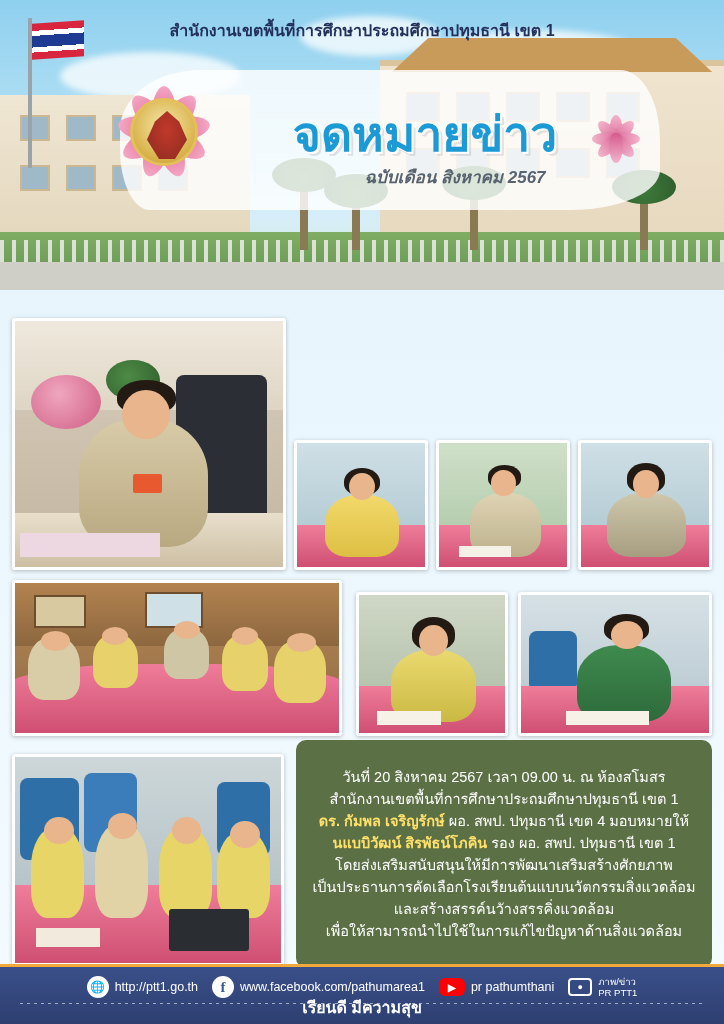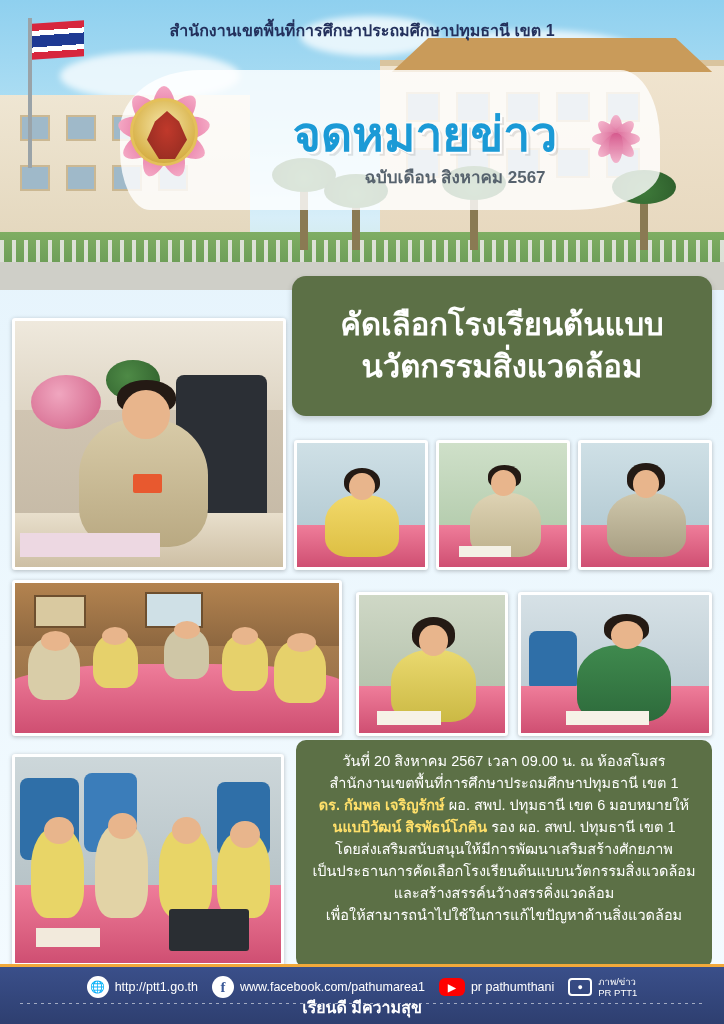--- a/index.html
+++ b/index.html
@@ -136,21 +136,21 @@
     text-shadow: 2px 2px 0 #ffffff, 4px 4px 0 rgba(0,0,0,0.10);
     line-height: 1.0;
   }
   .title-sub {
     font-size: 38px; font-weight: bold; color: #f2a93b;
     text-shadow: 2px 2px 0 #ffffff, 4px 4px 0 rgba(0,0,0,0.10);
     line-height: 1.1; margin-top: 2px; margin-left: 26px;
   }
   .title-issue {
     font-size: 17px; font-weight: bold; color: #57636e;
-    margin-top: 4px; margin-left: 60px;
+    margin-top: 4px; margin-left: 60px; font-style: italic;
   }
   .wat-lotus {
     position: absolute; right: 84px; top: 112px; width: 48px; height: 54px; z-index: 5;
     opacity: .85;
   }
   .wat-lotus .p {
     position: absolute; left: 50%; top: 50%; width: 14px; height: 30px;
     margin-left: -7px; margin-top: -24px;
     background: linear-gradient(#f3aac6, #cf3f7c);
     border-radius: 50% 50% 50% 50% / 60% 60% 40% 40%;
@@ -194,21 +194,21 @@
   .hair { position: absolute; border-radius: 50% 50% 40% 40%; background: #241a14; }
   .chair { position: absolute; background: #3a3f45; border-radius: 8px; }
   .plant { position: absolute; border-radius: 50%; background: radial-gradient(circle at 40% 40%, #4e8a46, #2f5f2c); }
   .flowerpot { position: absolute; border-radius: 50%; background: radial-gradient(circle at 40% 35%, #f0a6bf, #cf5d84); }
 
   
   .caption-panel {
     position: absolute; left: 296px; top: 740px; width: 416px; height: 228px;
     background: #5c7046;
     border-radius: 10px;
-    padding: 10px 12px 8px;
+    padding: 26px 12px 8px;
     z-index: 10;
   }
   .caption-panel p {
     color: #ffffff; font-size: 14.5px; line-height: 1.52; text-align: center;
   }
   .caption-panel b { color: #ffe06a; }
 
   
   .footer {
     position: absolute; left: 0; bottom: 0; width: 724px; height: 60px;
@@ -312,26 +312,20 @@
     </div>
 
     <div class="header-topline">สำนักงานเขตพื้นที่การศึกษาประถมศึกษาปทุมธานี เขต 1</div>
 
     <div class="title-wrap">
       <div class="title-main">จดหมายข่าว</div>
       <div class="title-issue">ฉบับเดือน สิงหาคม 2567</div>
     </div>
   </div>
 
-  <div class="headline-box">
-    <div class="headline-text">
-      <div>คัดเลือกโรงเรียนต้นแบบ</div>
-      <div>นวัตกรรมสิ่งแวดล้อม</div>
-    </div>
-  </div>
 
   <div class="photo" style="left:12px; top:318px; width:274px; height:252px;">
     <div class="ph-inner">
       <div class="wall"></div>
       <div style="position:absolute;left:0;top:0;width:100%;height:36%;background:linear-gradient(#efe9dd,#ded5c4);"></div>
       <div class="chair" style="right:6%;top:22%;width:34%;height:62%;background:#2b2f35;"></div>
       <div class="flowerpot" style="left:6%;top:22%;width:26%;height:22%;"></div>
       <div class="plant" style="left:34%;top:16%;width:20%;height:16%;"></div>
       <div class="table" style="height:22%;background:linear-gradient(#e8dfcc,#cdbfa4);"></div>
       <div class="person" style="left:24%;top:40%;width:48%;height:52%;background:linear-gradient(#d8cba8,#b9a982);"></div>
@@ -433,21 +427,21 @@
       <div class="head" style="left:81%;top:31%;width:11%;height:13%;"></div>
       <div style="position:absolute;left:58%;bottom:6%;width:30%;height:20%;background:#2a2e33;border-radius:3px;"></div>
       <div style="position:absolute;left:8%;bottom:8%;width:24%;height:9%;background:#f2eadc;"></div>
     </div>
   </div>
 
   <div class="caption-panel">
     <p>วันที่ 20 สิงหาคม 2567 เวลา 09.00 น. ณ ห้องสโมสร</p>
     <p>สำนักงานเขตพื้นที่การศึกษาประถมศึกษาปทุมธานี เขต 1</p>
     <p>
-      <b>ดร. กัมพล เจริญรักษ์</b><span> ผอ. สพป. ปทุมธานี เขต 6 มอบหมายให้</span>
+      <b>ดร. กัมพล เจริญรักษ์</b><span> ผอ. สพป. ปทุมธานี เขต 4 มอบหมายให้</span>
     </p>
     <p>
       <b>นแบบิวัฒน์ สิรพัธน์โภคิน</b><span> รอง ผอ. สพป. ปทุมธานี เขต 1</span>
     </p>
     <p>โดยส่งเสริมสนับสนุนให้มีการพัฒนาเสริมสร้างศักยภาพ</p>
     <p>เป็นประธานการคัดเลือกโรงเรียนต้นแบบนวัตกรรมสิ่งแวดล้อม</p>
     <p>และสร้างสรรค์นวัางสรรคิ่งแวดล้อม</p>
     <p>เพื่อให้สามารถนำไปใช้ในการแก้ไขปัญหาด้านสิ่งแวดล้อม</p>
   </div>
 

